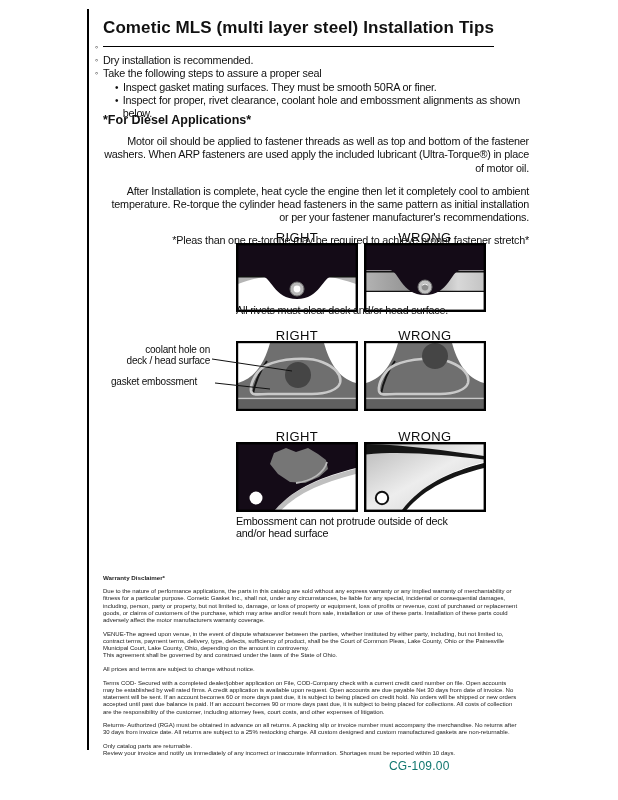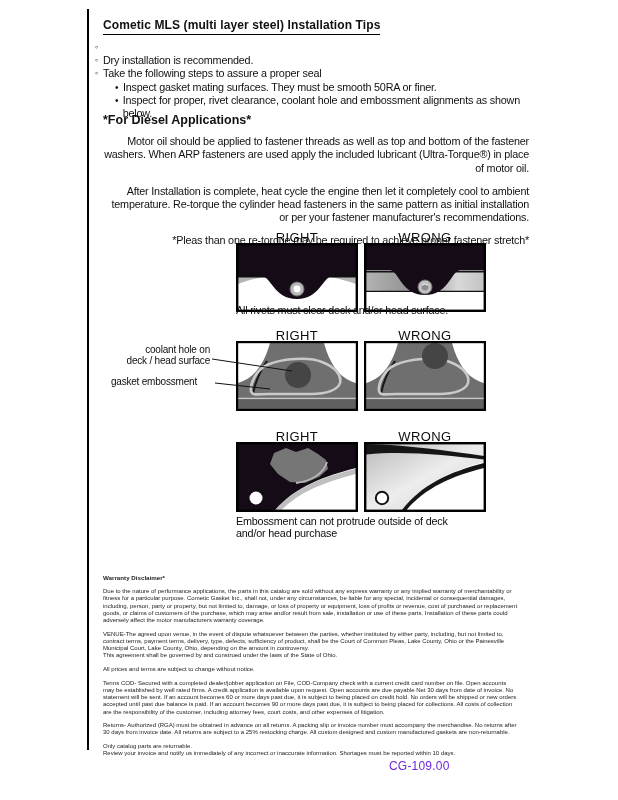--- a/index.html
+++ b/index.html
@@ -3,22 +3,22 @@
 <meta charset="utf-8">
 <style>
   * { margin:0; padding:0; box-sizing:border-box; }
   html,body { background:#fff; }
   .page {
     position:relative; width:618px; height:800px; background:#ffffff;
     font-family:"Liberation Sans", sans-serif; color:#111; overflow:hidden;
   }
   .vrule { position:absolute; left:87px; top:9px; width:1.6px; height:741px; background:#000; }
 
-  .title { position:absolute; left:103px; top:18px; font-size:12px; font-weight:bold;
-           border-bottom:1.6px solid #000; padding-bottom:2px; letter-spacing:.1px; }
+  .title { position:absolute; left:103px; top:18px; font-size:17px; font-weight:bold;
+           border-bottom:1.6px solid #000; padding-bottom:8px; letter-spacing:.1px; }
 
   .tips { position:absolute; left:95px; top:41px; width:440px; font-size:10.8px; line-height:13.2px; letter-spacing:-.2px; }
   .b1 { display:flex; }
   .b1 .mk { width:8px; font-size:9px; line-height:13.2px; }
   .b2 { display:flex; padding-left:20px; }
   .b2 .mk { width:8px; font-size:10px; line-height:13.2px; }
 
   .diesel { position:absolute; left:103px; top:114px; width:426px; font-size:10.8px; line-height:13.2px; letter-spacing:-.2px; }
   .diesel h2 { font-size:12.5px; font-weight:bold; margin-bottom:8px; letter-spacing:0; }
   .diesel p { margin-bottom:10px;text-align:right; }
@@ -27,21 +27,21 @@
   .dg-box { position:absolute; width:122px; }
   .dg-box svg { display:block; width:122px; }
   .dg-caption { position:absolute; font-size:10.8px; line-height:12px; letter-spacing:-.2px; white-space:pre-line; color:#0d0d0d; }
   .side-label { position:absolute; text-align:right; font-size:10px; line-height:10.6px; letter-spacing:-.2px; white-space:pre-line; color:#0d0d0d; }
   .leader-overlay { position:absolute; left:0; top:0; width:618px; height:800px; pointer-events:none; }
 
   .warranty { position:absolute; left:103px; top:574px; width:416px; font-size:6px; line-height:7.2px; color:#222; letter-spacing:0; }
   .warranty h3 { font-size:6.2px; font-weight:bold; margin-bottom:7px; }
   .warranty p { margin-bottom:6.5px; white-space:pre-line; }
 
-  .footer-code { position:absolute; left:389px; top:759px; font-size:12px; color:#6d28d9; letter-spacing:.2px; }
+  .footer-code { position:absolute; left:389px; top:759px; font-size:12px; color:#0f766e; letter-spacing:.2px; }
 </style>
 </head>
 <body>
 
 <div class="page">
   <div class="vrule"></div>
 
   <h1 class="title">Cometic MLS (multi layer steel) Installation Tips</h1>
 
   <div class="tips">
@@ -168,21 +168,21 @@
       </defs>
       <rect x="0" y="0" width="122" height="70" fill="#ffffff"></rect>
       <path d="M2 2 H120 V20 C86 29 58 42 38 68 L2 68 Z" fill="url(#gw3)"></path>
       <path d="M2 2 C45 3 85 9 120 14 L120 17.5 C82 13.5 42 8.5 2 12.5 Z" fill="#161616"></path>
       <path d="M38 68 C57 43 85 30 120 21 L120 26 C88 34 61 46 42.5 68 Z" fill="#161616"></path>
       <circle cx="18" cy="56" r="6.2" fill="#ffffff" stroke="#111" stroke-width="2"></circle>
       <rect x="1.2" y="1.2" width="119.6" height="67.6" fill="none" stroke="#000" stroke-width="2.4"></rect>
     </svg>
   </div>
   <div class="dg-caption" style="left:236px; top:515px; width:280px;">Embossment can not protrude outside of deck
-and/or head purchase</div>
+and/or head surface</div>
 
   <svg class="leader-overlay">
     <line x1="212" y1="359" x2="292" y2="371" stroke="#111" stroke-width="1"></line>
     <line x1="215" y1="383" x2="270" y2="389" stroke="#111" stroke-width="1"></line>
   </svg>
 
   <div class="warranty">
     <h3>Warranty Disclaimer*</h3>
     <p>Due to the nature of performance applications, the parts in this catalog are sold without any express warranty or any implied warranty of merchantability or fitness for a particular purpose.  Cometic Gasket Inc., shall not, under any circumstances, be liable for any special, incidental or consequential damages, including, person, party or property, but not limited to, damage, or loss of property or equipment, loss of profits or revenue, cost of purchased or replacement goods, or claims of customers of the purchase, which may arise and/or result from sale, installation or use of these parts.  Installation of these parts could adversely affect the motor manufacturers warranty coverage.</p>
     <p>VENUE-The agreed upon venue, in the event of dispute whatsoever between the parties, whether instituted by either party, including, but not limited to, contract terms, payment terms, delivery, type, defects, sufficiency of product, shall be the Court of Common Pleas, Lake County, Ohio or the Painesville Municipal Court, Lake County, Ohio, depending on the amount in controversy.

